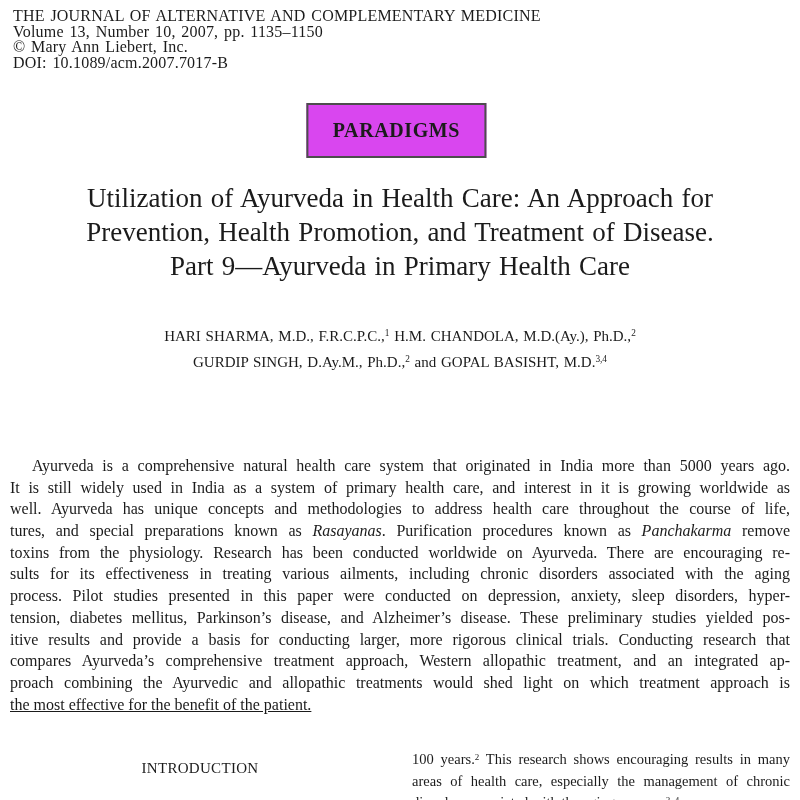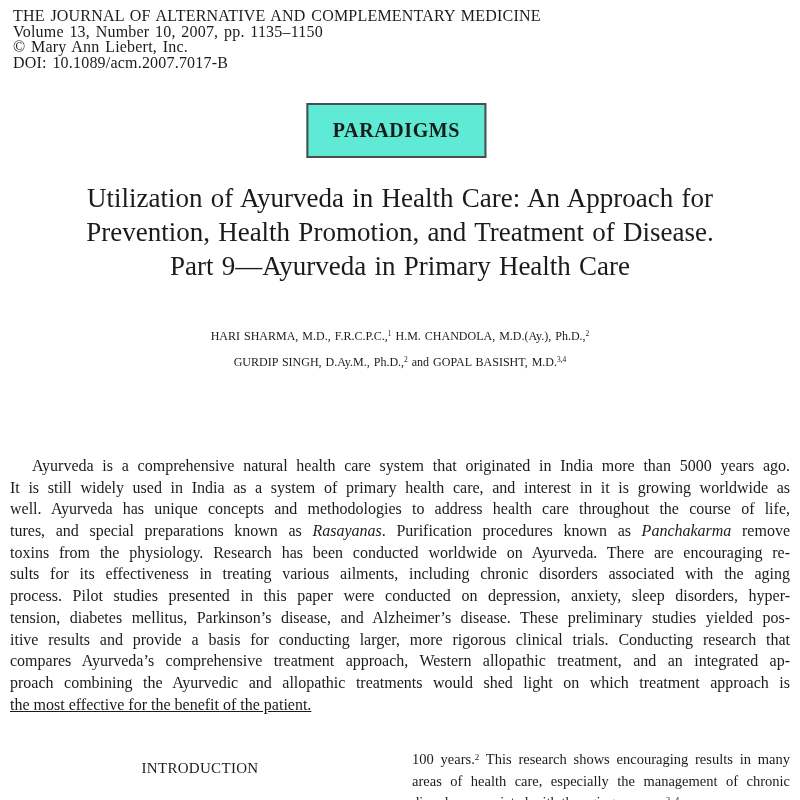--- a/index.html
+++ b/index.html
@@ -31,21 +31,21 @@
     position: absolute;
     top: 103px;
     left: 50%;
     transform: translateX(-52%);
     width: 176px;
     height: 51px;
     border: 2px solid #4d4d4d;
     display: flex;
     align-items: center;
     justify-content: center;
-    background: #5eead4;
+    background: #d946ef;
   }
   .badge-label {
     font-weight: bold;
     font-size: 20px;
     letter-spacing: 0.6px;
   }
 
   
   .title-block {
     position: absolute;
@@ -58,21 +58,21 @@
     word-spacing: 1.5px;
   }
 
   
   .authors-block {
     position: absolute;
     top: 323px;
     left: 0;
     right: 0;
     text-align: center;
-    font-size: 12px;
+    font-size: 15px;
     line-height: 26px;
     word-spacing: 1px;
   }
 
   
   .abstract-heading {
     position: absolute;
     top: 421px;
     left: 0;
     right: 0;

